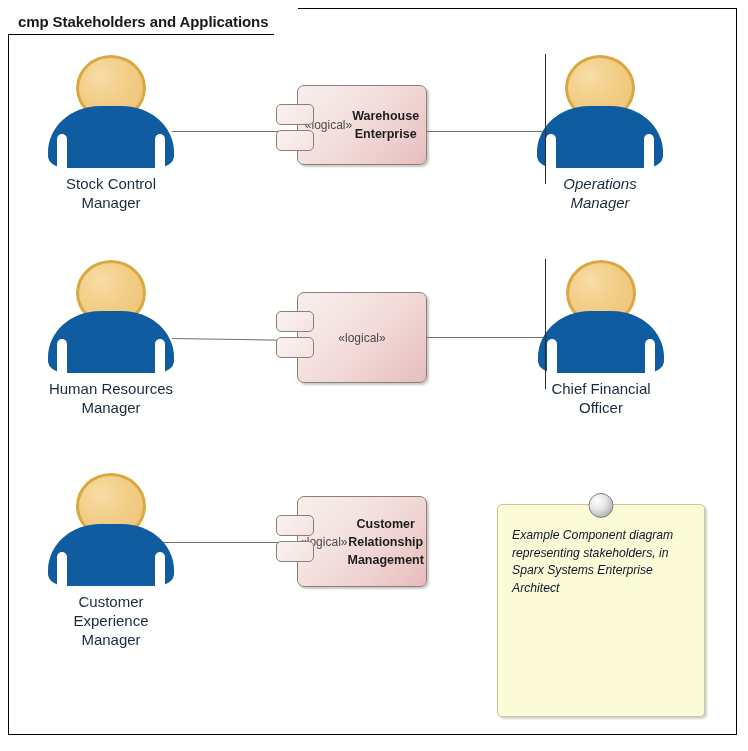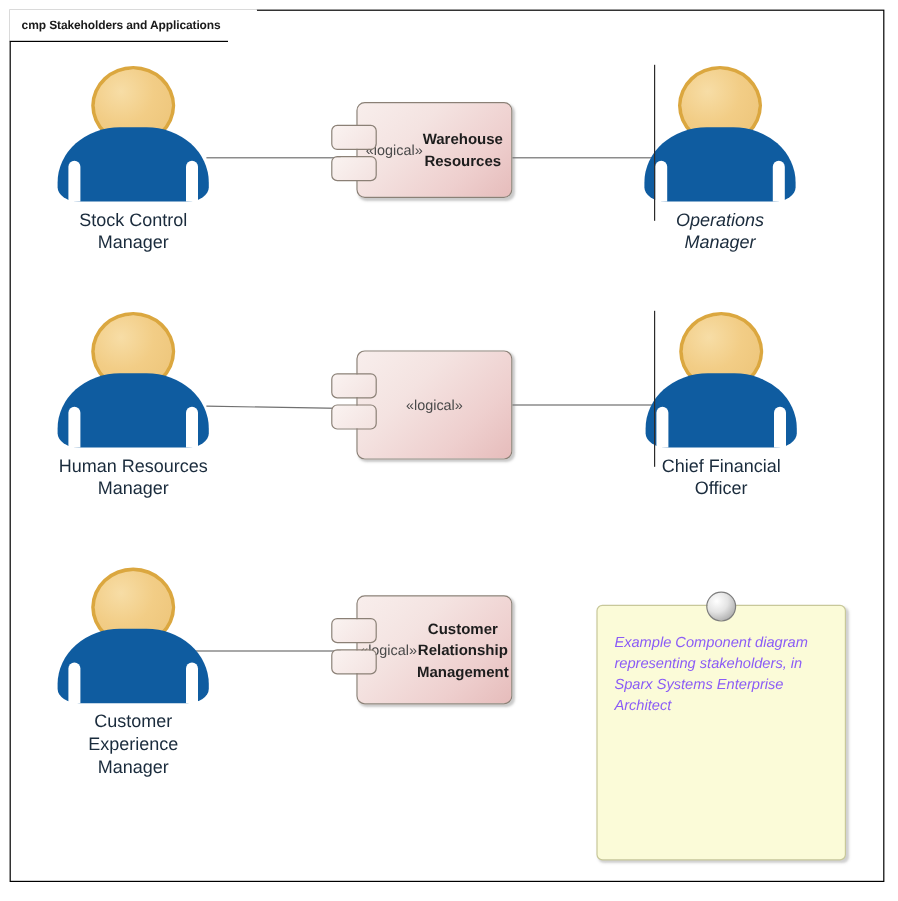--- a/index.html
+++ b/index.html
@@ -61,21 +61,21 @@
     position: absolute;
     left: -13px;
     top: -1px;
     width: 38px;
     height: 29px;
     border-left: 1px solid #000000;
     transform: skewX(38deg);
     box-sizing: border-box;
   }
   #frame-title-text {
-    font-size: 10px;
+    font-size: 15px;
     font-weight: bold;
     color: #1a1a1a;
     white-space: nowrap;
     letter-spacing: -0.1px;
   }
 
   
   .actor {
     position: absolute;
     width: 150px;
@@ -217,21 +217,21 @@
     height: 25px;
     border-radius: 50%;
     background: radial-gradient(circle at 34% 30%, #ffffff 0%, #e4e4e4 42%, #b4b4b4 76%, #8e8e8e 100%);
     border: 1px solid #7d7d7d;
     box-sizing: border-box;
     z-index: 4;
   }
   .note-paragraph {
     font-size: 12.2px;
     font-style: italic;
-    color: #8b5cf6;
+    color: #0f172a;
     line-height: 17.5px;
     margin: 0 0 14px 0;
   }
   .note-paragraph:last-child { margin-bottom: 0; }
 </style>
 </head>
 <body>
 
 <div id="diagram-frame">
 
@@ -250,21 +250,21 @@
     </div>
     <div class="actor-label">Stock Control
 Manager</div>
   </div>
 
   <div class="component" style="left:288px; top:76px;">
     <div class="component-port port-top"></div>
     <div class="component-port port-bottom"></div>
     <div class="component-stereotype">«logical»</div>
     <div class="component-name">Warehouse
-Resources</div>
+Enterprise</div>
   </div>
 
   <div class="actor-edge" style="left:536px; top:45px; height:130px;"></div>
   <div class="actor" style="left:516px; top:44px;font-style:italic;">
     <div class="actor-figure">
       <div class="actor-head"></div>
       <div class="actor-body"></div>
     </div>
     <div class="actor-label">Operations
 Manager</div>

